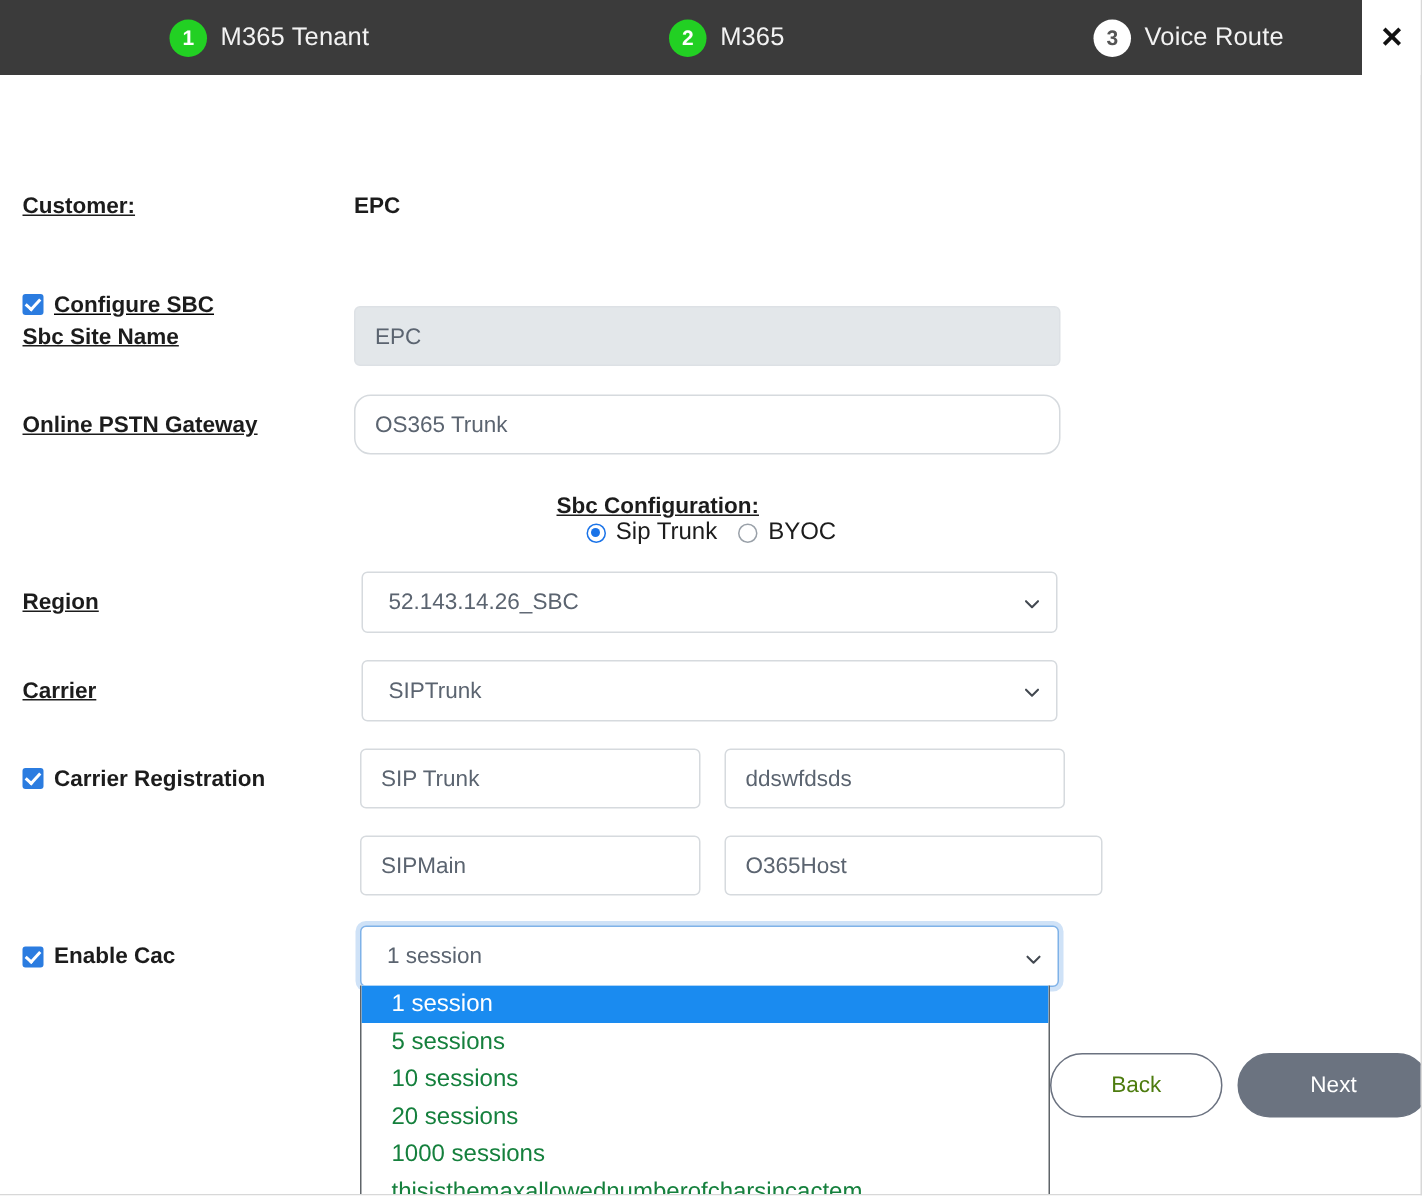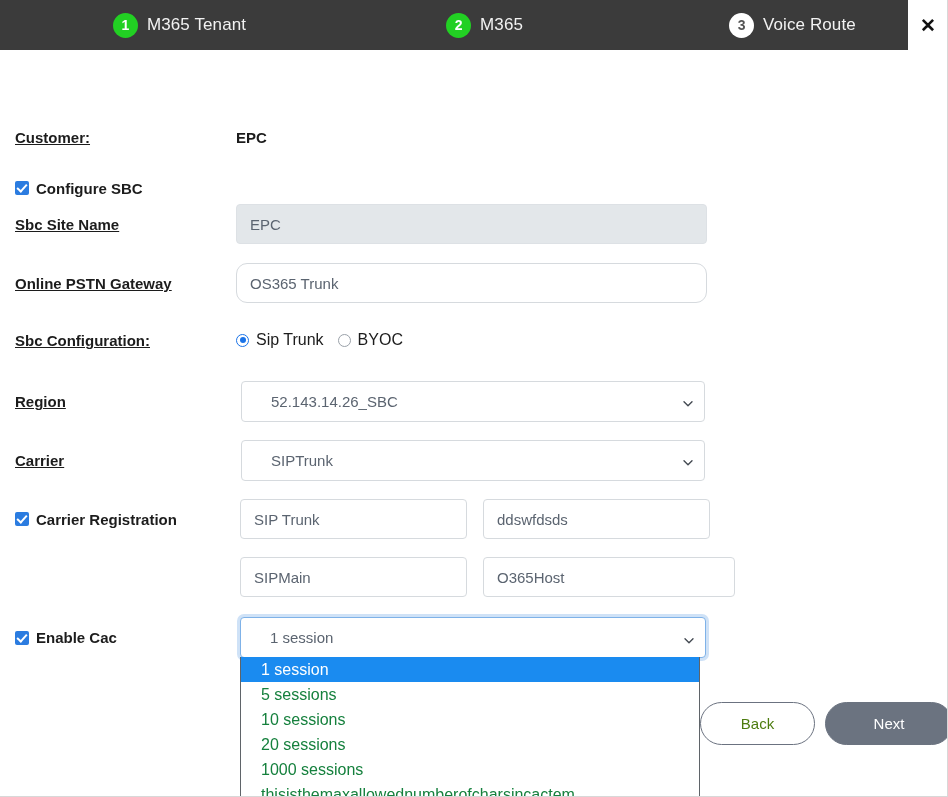--- a/index.html
+++ b/index.html
@@ -136,21 +136,21 @@
     color: #5b6470;
   }
 
   .sel {
     height: 41px;
     border: 1px solid #d6dade;
     border-radius: 4px;
     background: #ffffff;
     font-size: 15px;
     color: #5b6470;
-    padding: 0 29px;
+    padding: 0 17px;
     display: flex;
     align-items: center;
     position: relative;
     cursor: pointer;
   }
   .sel .caret {
     position: absolute;
     right: 11px; top: 50%;
     transform: translateY(-50%);
     width: 11px; height: 11px;
@@ -265,38 +265,38 @@
 
   <div class="close-btn">✕</div>
 
   <div class="form">
 
     <div class="row" style="top:75px; height:24px;">
       <div class="lbl plain">Customer:</div>
       <div class="val-static">EPC</div>
     </div>
 
-    <div class="row" style="top:127px; height:22px;">
+    <div class="row" style="top:142px; height:22px;text-decoration:underline;">
       <div class="lbl">
         <span class="cb"></span>
         <span>Configure SBC</span>
       </div>
     </div>
 
     <div class="row" style="top:152px; height:44px;">
       <div class="lbl plain">Sbc Site Name</div>
       <div class="fld disabled" style="width:471px;">EPC</div>
     </div>
 
     <div class="row" style="top:211px; height:44px;">
       <div class="lbl plain">Online PSTN Gateway</div>
       <div class="fld" style="width:471px;border-radius:11px;">OS365 Trunk</div>
     </div>
 
-    <div class="row" style="top:278px; height:24px;">
+    <div class="row" style="top:278px; height:24px;flex-direction:column;">
       <div class="lbl plain">Sbc Configuration:</div>
       <div class="radios">
         <div class="radio-opt">
           <span class="rd on"></span>
           <span class="radio-lbl">Sip Trunk</span>
         </div>
         <div class="radio-opt">
           <span class="rd"></span>
           <span class="radio-lbl">BYOC</span>
         </div>

